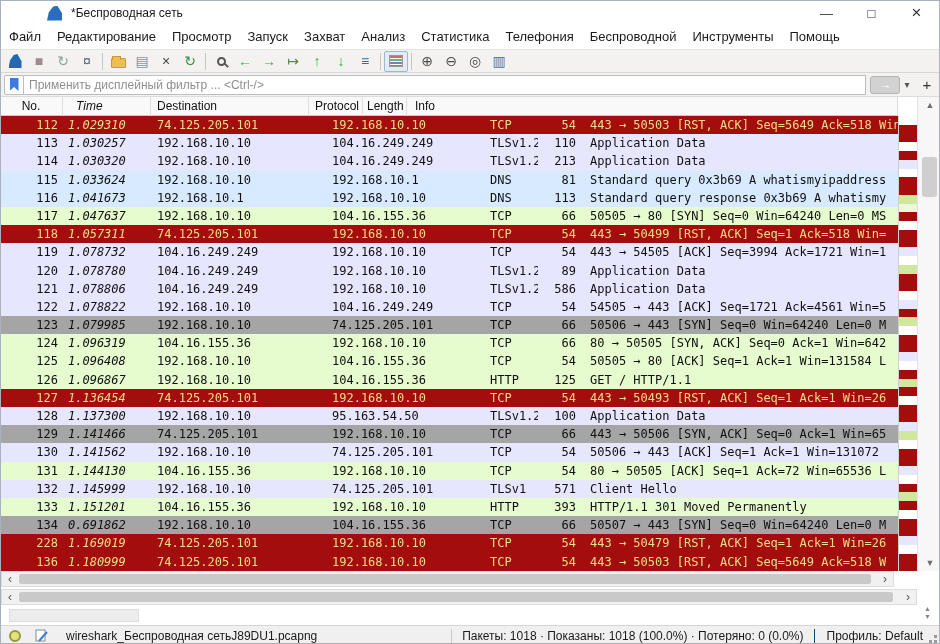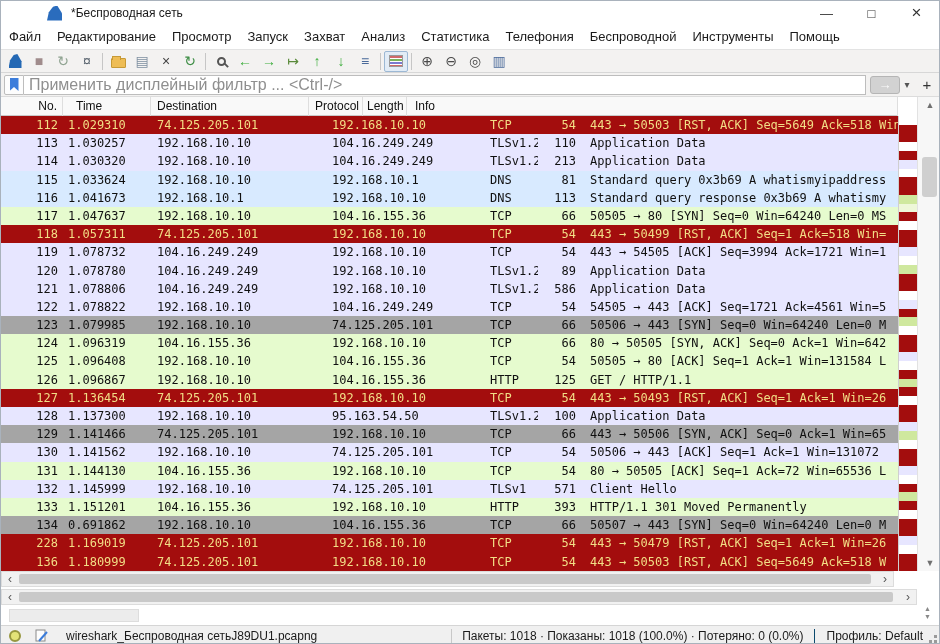--- a/index.html
+++ b/index.html
@@ -31,45 +31,45 @@
   .icon-folder { position:relative; width:15px; height:10px; background:#eebd55; border:1px solid #c79a36; border-radius:1px; margin-top:3px; }
   .icon-folder::before { content:""; position:absolute; top:-3px; left:0; width:7px; height:3px; background:#eebd55; border:1px solid #c79a36; border-bottom:none; }
   .icon-mag { position:relative; width:9px; height:9px; border:2px solid #555; border-radius:50%; }
   .icon-mag::after { content:""; position:absolute; width:6px; height:2px; background:#555; right:-5px; bottom:-2px; transform:rotate(45deg); }
   .icon-stripes { width:14px; height:12px; border:1px solid #999;
     background:linear-gradient(#cf6a6a 0 2px,#fff 2px 3px,#79b35c 3px 5px,#fff 5px 6px,#7a7ad0 6px 8px,#fff 8px 9px,#cf6a6a 9px 11px,#fff 11px 12px); }
   
   .filterbar { position:absolute; top:72px; left:0; right:0; height:24px; background:#f3f2f1; display:flex; align-items:center; padding:0 3px; border-bottom:1px solid #dcdcdc; }
   .bookmark-btn { width:20px; height:20px; background:#fdfdfd; border:1px solid #bdbdbd; border-radius:2px 0 0 2px; display:flex; align-items:center; justify-content:center; }
   .bookmark-glyph { width:9px; height:13px; background:#3c7ddb; clip-path:polygon(0 0,100% 0,100% 100%,50% 70%,0 100%); }
-  .filter-input { flex:1; height:20px; border:1px solid #bdbdbd; border-left:none; background:#ffffff; font-size:16px; color:#333; padding:0 5px; font-family:"Liberation Sans", sans-serif; }
+  .filter-input { flex:1; height:20px; border:1px solid #bdbdbd; border-left:none; background:#ffffff; font-size:12px; color:#333; padding:0 5px; font-family:"Liberation Sans", sans-serif; }
   .filter-input::placeholder { color:#8f8f8f; }
   .apply-btn { width:30px; height:18px; margin-left:4px; background:#d2d2d2; border:1px solid #b5b5b5; border-radius:3px; color:#fafafa; display:flex; align-items:center; justify-content:center; font-size:13px; font-weight:bold; }
   .caret-btn { width:14px; height:18px; display:flex; align-items:center; justify-content:center; color:#555; font-size:10px; }
   .plus-btn { width:18px; height:18px; margin-left:4px; display:flex; align-items:center; justify-content:center; font-size:15px; color:#333; }
   
   .packetarea { position:absolute; top:96px; left:0; width:940px; height:474px; background:#ffffff; }
   .thead { position:absolute; top:0; left:0; width:897px; height:19px; background:#f9f9f9; border-bottom:1px solid #c9c9c9; display:flex; font-size:12px; color:#111; }
   .hcell { height:19px; line-height:18px; border-right:1px solid #dedede; overflow:hidden; white-space:nowrap; padding-left:5px; }
   .rows { position:absolute; top:19px; left:0; width:897px; height:455px; overflow:hidden;
     font-family:"DejaVu Sans Mono", monospace; font-size:12px; }
   .prow { display:flex; height:18.2px; line-height:18.2px; white-space:pre; }
   .prow.rst  { background:#a30d0d; color:#f2de86; }
   .prow.tcp  { background:#e7e6ff; color:#101010; }
   .prow.udp  { background:#d8eaff; color:#101010; }
   .prow.http { background:#e6fbce; color:#101010; }
   .prow.syn  { background:#a5a5a5; color:#101010; }
   .c0 { width:62px;  text-align:right; padding-right:5px; }
-  .c1 { width:88px;  padding-left:5px; }
+  .c1 { width:88px;  padding-left:5px;font-style:italic; }
   .c2 { width:175px; padding-left:6px; }
   .c3 { width:158px; padding-left:6px; }
   .c4 { width:54px;  padding-left:6px; }
   .c5 { width:44px;  text-align:right; padding-right:6px; }
   .c6 { flex:1; padding-left:8px; overflow:hidden; }
-  .hcell.c0 { text-align:right; padding-left:4px; }
+  .hcell.c0 { text-align:center; padding-left:4px; }
   .hcell.c1 { padding-left:13px; }
   .hcell.c5 { text-align:left; padding-left:4px; }
   .cell { overflow:hidden; }
   
   .minimap { position:absolute; top:19px; left:897px; width:19px; height:455px; display:flex; flex-direction:column; border-left:1px solid #cfcfcf; background:#fff; }
   .stripe { flex:1; }
   .vscroll { position:absolute; top:0; left:916px; width:24px; height:474px; background:#f7f7f7; border-left:1px solid #e2e2e2; }
   .varrow { position:absolute; left:0; width:24px; height:14px; text-align:center; font-size:9px; color:#707070; line-height:14px; }
   .vthumb { position:absolute; left:4px; top:60px; width:15px; height:40px; background:#cfcfcf; border-radius:3px; }
   

